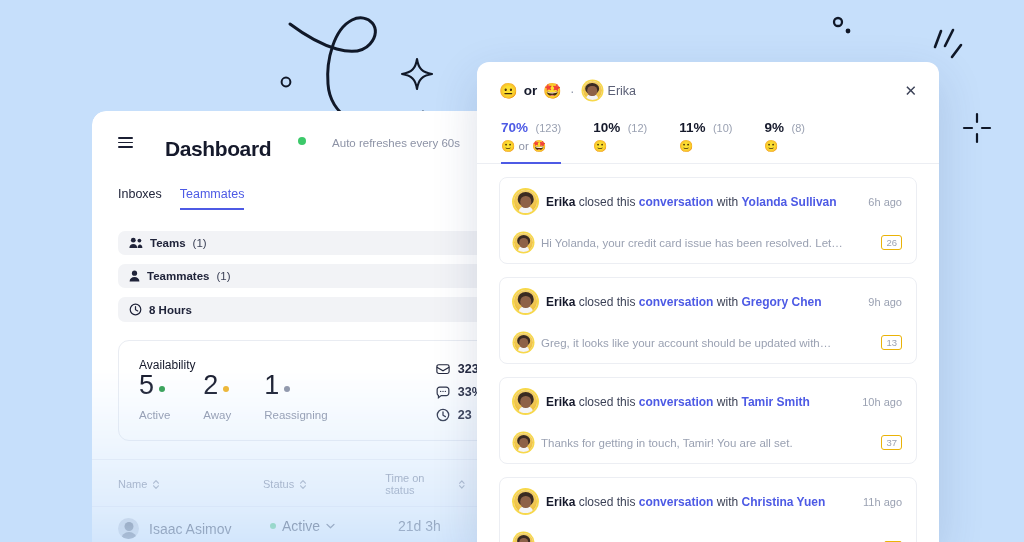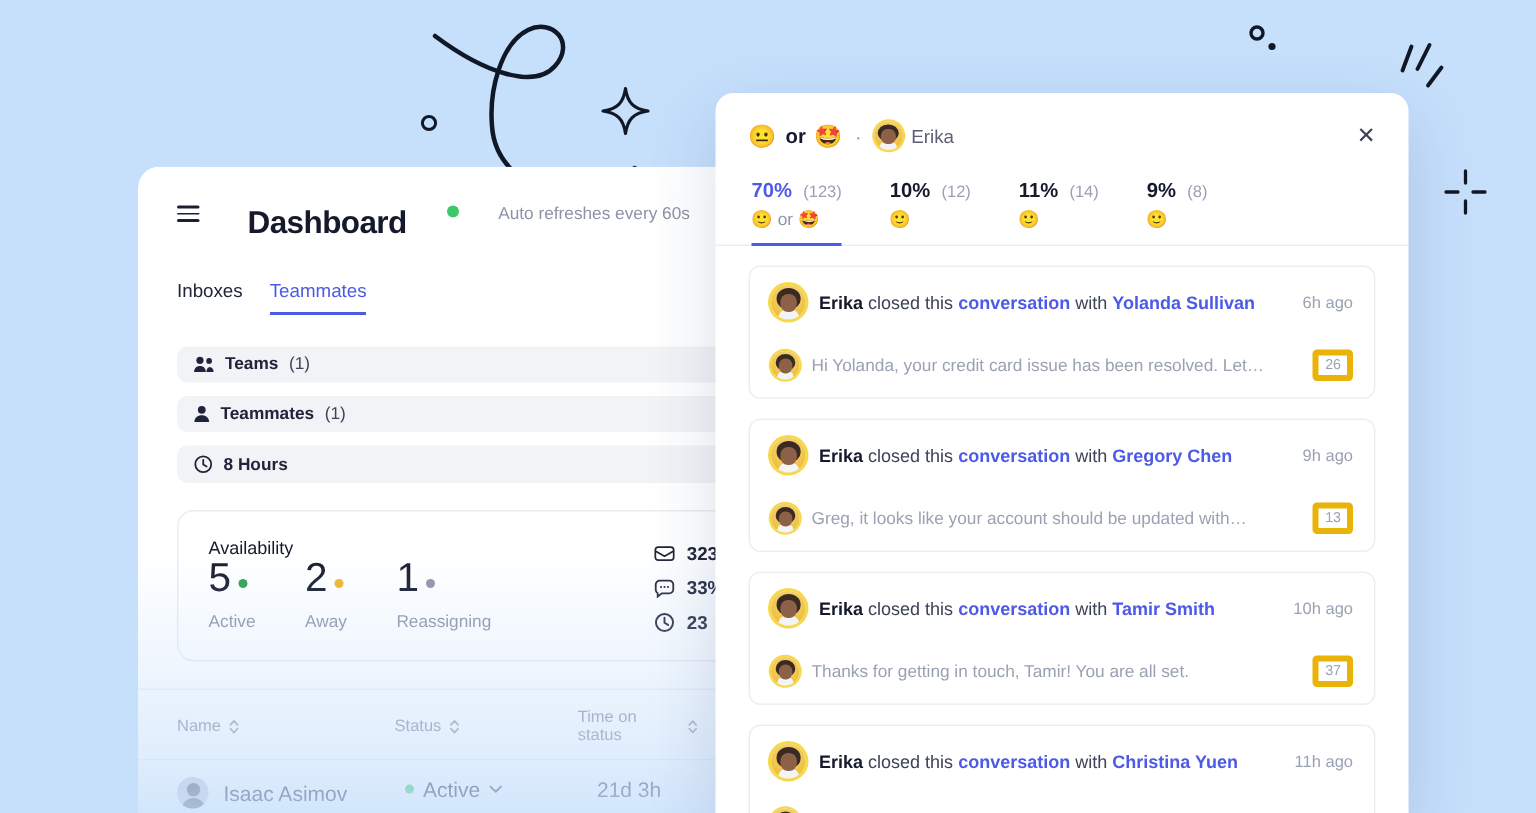--- a/index.html
+++ b/index.html
@@ -176,21 +176,21 @@
   .conv-card { border: 1px solid #eceef3; border-radius: 8px; background: #fff; }
   .conv-top { display: flex; align-items: center; gap: 9px; padding: 12px 14px 10px 14px; }
   .conv-line { font-size: 12px; color: #3c4257; }
   .conv-line b { color: #15192b; font-weight: bold; }
   .conv-line .lnk { color: #4d5ae5; font-weight: bold; }
   .conv-ago { margin-left: auto; font-size: 11px; color: #9aa1b2; white-space: nowrap; }
   .conv-bottom { display: flex; align-items: center; gap: 8px; padding: 10px 14px 11px 14px; }
   .conv-prev { font-size: 11.5px; color: #9aa1b2; }
   .conv-badge {
     margin-left: auto; font-size: 9.5px; color: #9aa1b2;
-    border: 4px solid #eab308; border-radius: 3px; padding: 1px 4px; min-width: 18px; text-align: center;
+    border: 1px solid #eab308; border-radius: 3px; padding: 1px 4px; min-width: 18px; text-align: center;
   }
 </style>
 </head>
 <body>
 
 <svg class="doodle" id="doodle-arrow" width="180" height="140" viewBox="0 0 180 140" fill="none">
   <path d="M8 22 C40 46 74 58 88 42 C102 26 86 10 70 18 C52 27 44 58 46 82 C48 112 78 132 116 130 C134 129 148 125 158 122" stroke="#101828" stroke-width="3" stroke-linecap="round"></path>
   <path d="M141 110 L160 121 L141 132" stroke="#101828" stroke-width="3" stroke-linecap="round" stroke-linejoin="round"></path>
 </svg>
 
@@ -408,21 +408,21 @@
     <div class="rp-tab">
       <div>
         <span class="pct">10%</span>
         <span class="abs">(12)</span>
       </div>
       <div class="emjrow">🙂</div>
     </div>
     <div class="rp-tab">
       <div>
         <span class="pct">11%</span>
-        <span class="abs">(14)</span>
+        <span class="abs">(10)</span>
       </div>
       <div class="emjrow">🙂</div>
     </div>
     <div class="rp-tab">
       <div>
         <span class="pct">9%</span>
         <span class="abs">(8)</span>
       </div>
       <div class="emjrow">🙂</div>
     </div>

